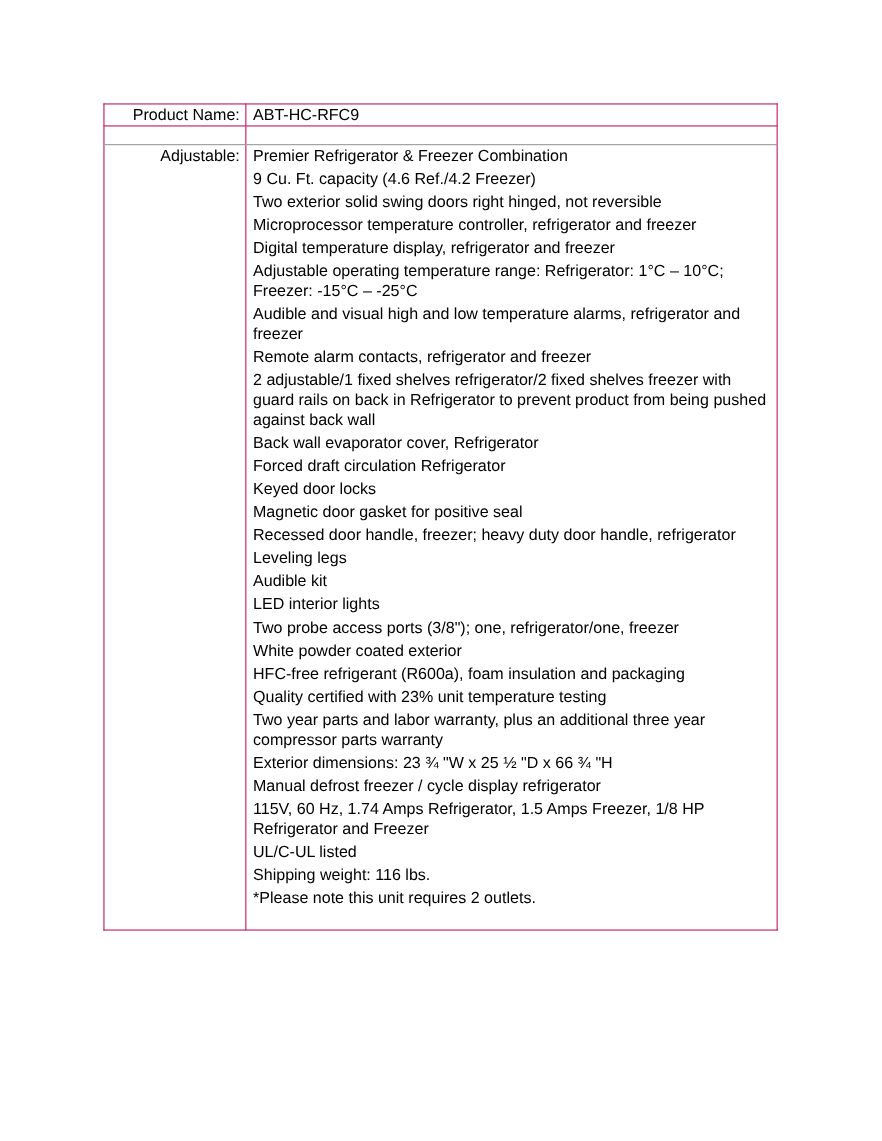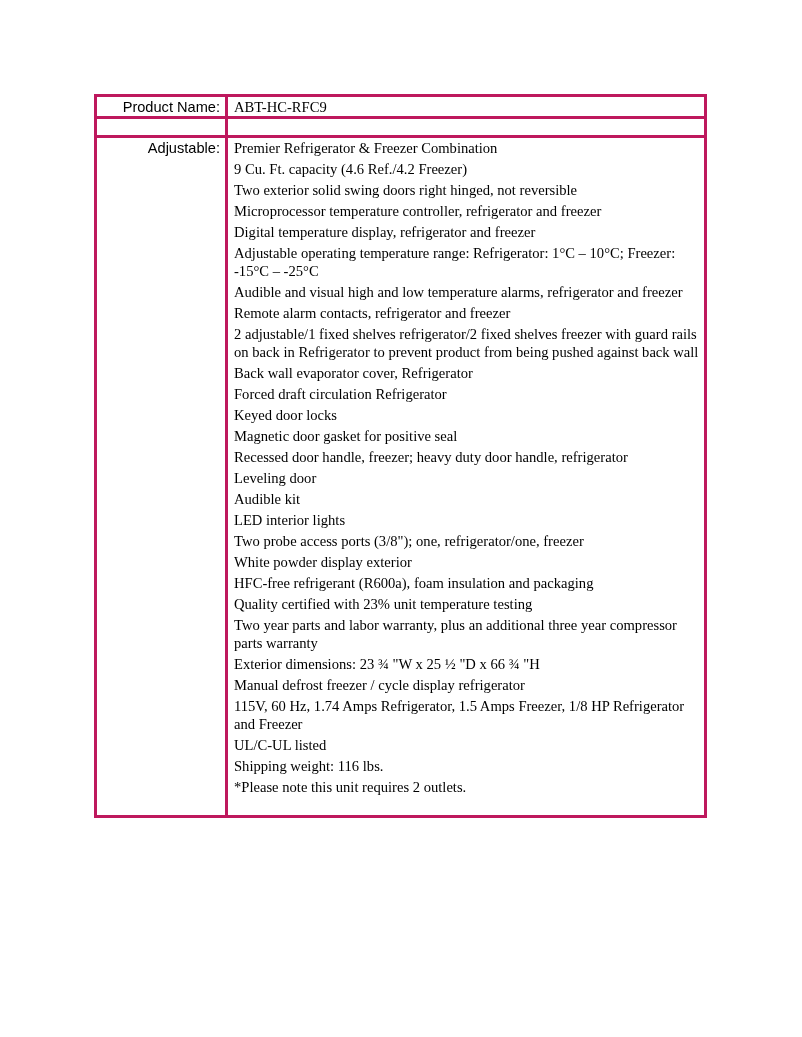--- a/index.html
+++ b/index.html
@@ -17,34 +17,33 @@
     .spec-table {
       position: absolute;
       left: 94px;
       top: 94px;
       width: 613px;
       border-collapse: collapse;
       font-size: 14.6px;
       line-height: 18px;
     }
     .spec-table td {
-      border: 3px solid #be185d;
+      border: 1px solid #be185d;
       vertical-align: top;
       padding: 0;
     }
     .label-cell {
       width: 123px;
       text-align: right;
       padding-right: 5px !important;
       padding-top: 1px !important;
     }
     .value-cell {
       padding-left: 6px !important;
       padding-top: 1px !important;
-      font-family: Liberation Serif, serif;
     }
     .row-name td { height: 17px; }
     .row-spacer td { height: 16px; border-top: 1px solid #3a3a3a; border-bottom: 1px solid #9a9a9a; }
     .row-desc td { padding-top: 1px !important; padding-bottom: 19px !important; }
     .desc-item {
       display: block;
       margin: 0;
       line-height: 18px;
     }
     .desc-item + .desc-item { margin-top: 3px; }
@@ -72,25 +71,25 @@
       <span class="desc-item">Digital temperature display, refrigerator and freezer</span>
       <span class="desc-item">Adjustable operating temperature range: Refrigerator: 1°C – 10°C; Freezer: -15°C – -25°C</span>
       <span class="desc-item">Audible and visual high and low temperature alarms, refrigerator and freezer</span>
       <span class="desc-item">Remote alarm contacts, refrigerator and freezer</span>
       <span class="desc-item">2 adjustable/1 fixed shelves refrigerator/2 fixed shelves freezer with guard rails on back in Refrigerator to prevent product from being pushed against back wall</span>
       <span class="desc-item">Back wall evaporator cover, Refrigerator</span>
       <span class="desc-item">Forced draft circulation Refrigerator</span>
       <span class="desc-item">Keyed door locks</span>
       <span class="desc-item">Magnetic door gasket for positive seal</span>
       <span class="desc-item">Recessed door handle, freezer; heavy duty door handle, refrigerator</span>
-      <span class="desc-item">Leveling door</span>
+      <span class="desc-item">Leveling legs</span>
       <span class="desc-item">Audible kit</span>
       <span class="desc-item">LED interior lights</span>
       <span class="desc-item">Two probe access ports (3/8"); one, refrigerator/one, freezer</span>
-      <span class="desc-item">White powder display exterior</span>
+      <span class="desc-item">White powder coated exterior</span>
       <span class="desc-item">HFC-free refrigerant (R600a), foam insulation and packaging</span>
       <span class="desc-item">Quality certified with 23% unit temperature testing</span>
       <span class="desc-item">Two year parts and labor warranty, plus an additional three year compressor parts warranty</span>
       <span class="desc-item">Exterior dimensions:  23 ¾ "W x 25 ½ "D x 66 ¾ "H</span>
       <span class="desc-item">Manual defrost freezer / cycle display refrigerator</span>
       <span class="desc-item">115V, 60 Hz, 1.74 Amps Refrigerator, 1.5 Amps Freezer, 1/8 HP Refrigerator and Freezer</span>
       <span class="desc-item">UL/C-UL listed</span>
       <span class="desc-item">Shipping weight: 116 lbs.</span>
       <span class="desc-item">*Please note this unit requires 2 outlets.</span>
     </td>

